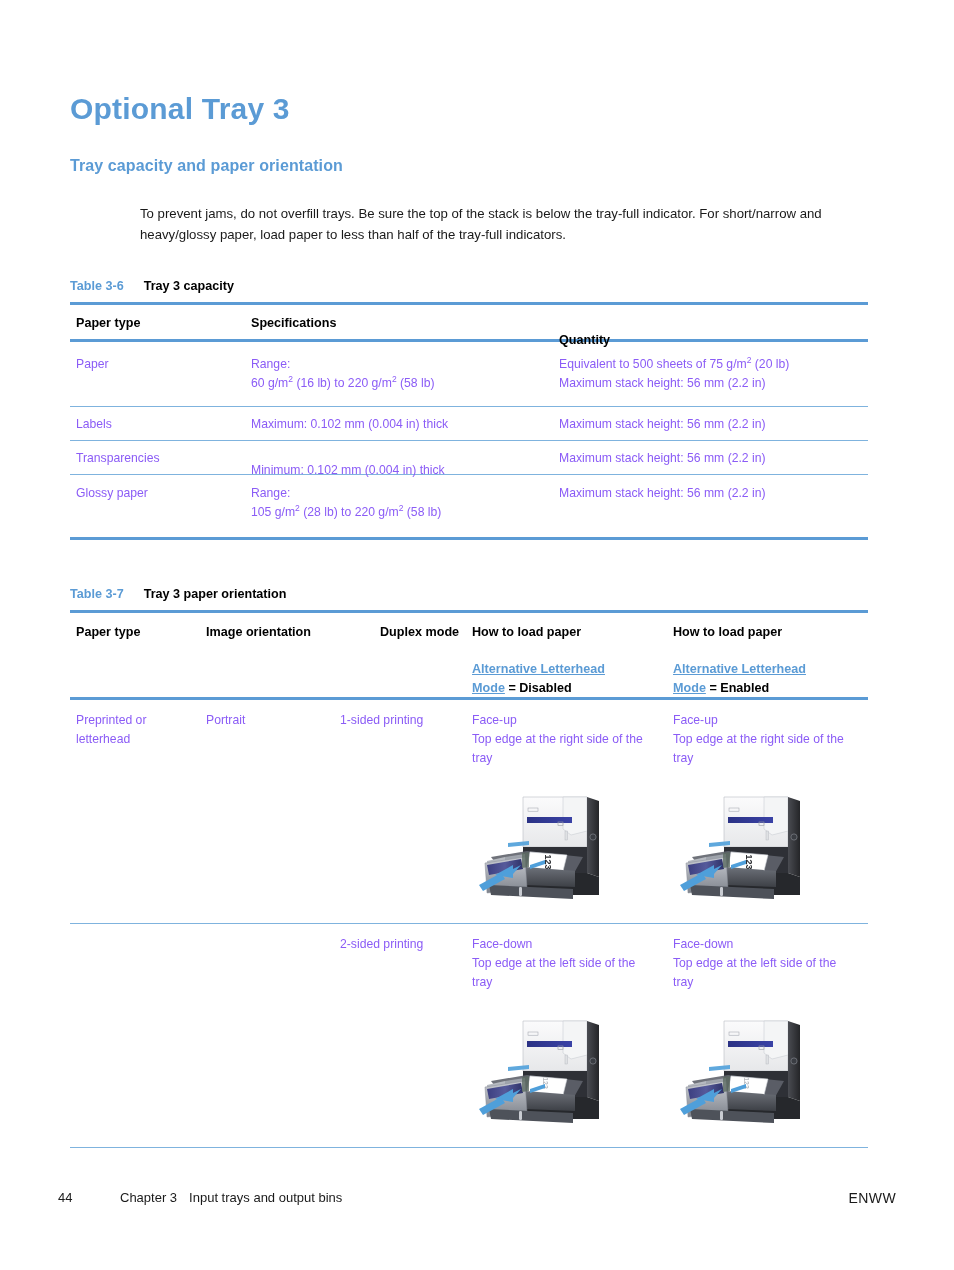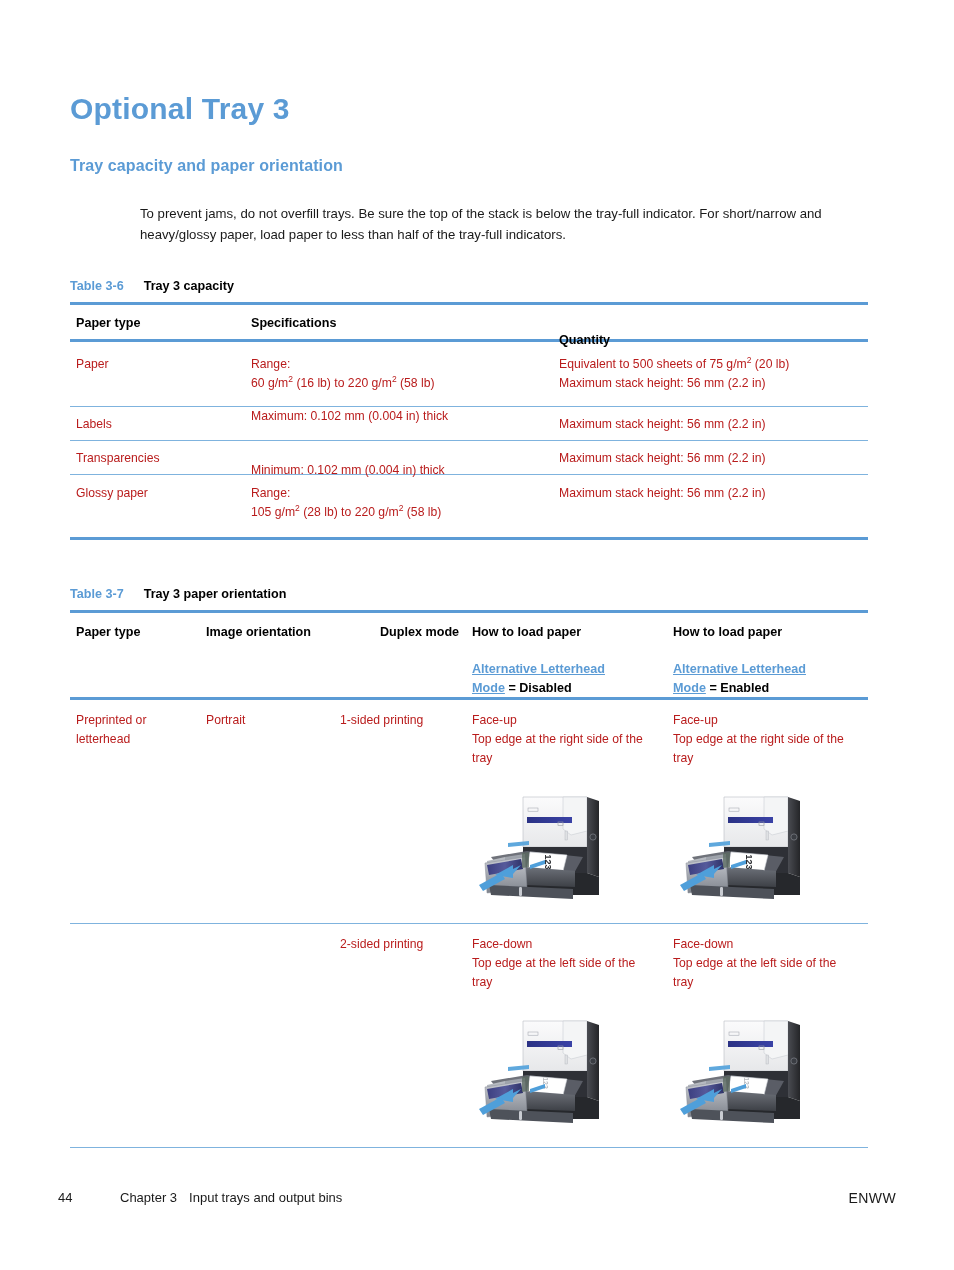--- a/index.html
+++ b/index.html
@@ -78,21 +78,21 @@
     width: 100%;
   }
   .row {
     position: relative;
     width: 100%;
   }
   .cell {
     position: absolute;
     font-size: 12.2px;
     line-height: 19px;
-    color: #b91c1c;
+    color: #8b5cf6;
   }
   .cell.hdr {
     font-weight: bold;
     color: #000000;
     font-size: 12.6px;
   }
   .cell p { margin: 0; }
   .cell p + p { }
   sup { font-size: 8.5px; vertical-align: super; line-height: 0; }
 
@@ -167,21 +167,21 @@
       </div>
       <div class="cell t6-c2" style="top:13px;">
         <p><span>Equivalent to 500 sheets of 75 g/m</span><sup>2</sup><span> (20 lb)</span></p>
         <p>Maximum stack height: 56 mm (2.2 in)</p>
       </div>
     </div>
     <div class="rule-thin"></div>
 
     <div class="row" style="height:33px;">
       <div class="cell t6-c0" style="top:8px;">Labels</div>
-      <div class="cell t6-c1" style="top:0;">Maximum: 0.102 mm (0.004 in) thick</div>
+      <div class="cell t6-c1" style="top:8px;">Maximum: 0.102 mm (0.004 in) thick</div>
       <div class="cell t6-c2" style="top:8px;">Maximum stack height: 56 mm (2.2 in)</div>
     </div>
     <div class="rule-thin"></div>
 
     <div class="row" style="height:33px;">
       <div class="cell t6-c0" style="top:8px;">Transparencies</div>
       <div class="cell t6-c1" style="top:20px;">Minimum: 0.102 mm (0.004 in) thick</div>
       <div class="cell t6-c2" style="top:8px;">Maximum stack height: 56 mm (2.2 in)</div>
     </div>
     <div class="rule-thin"></div>

